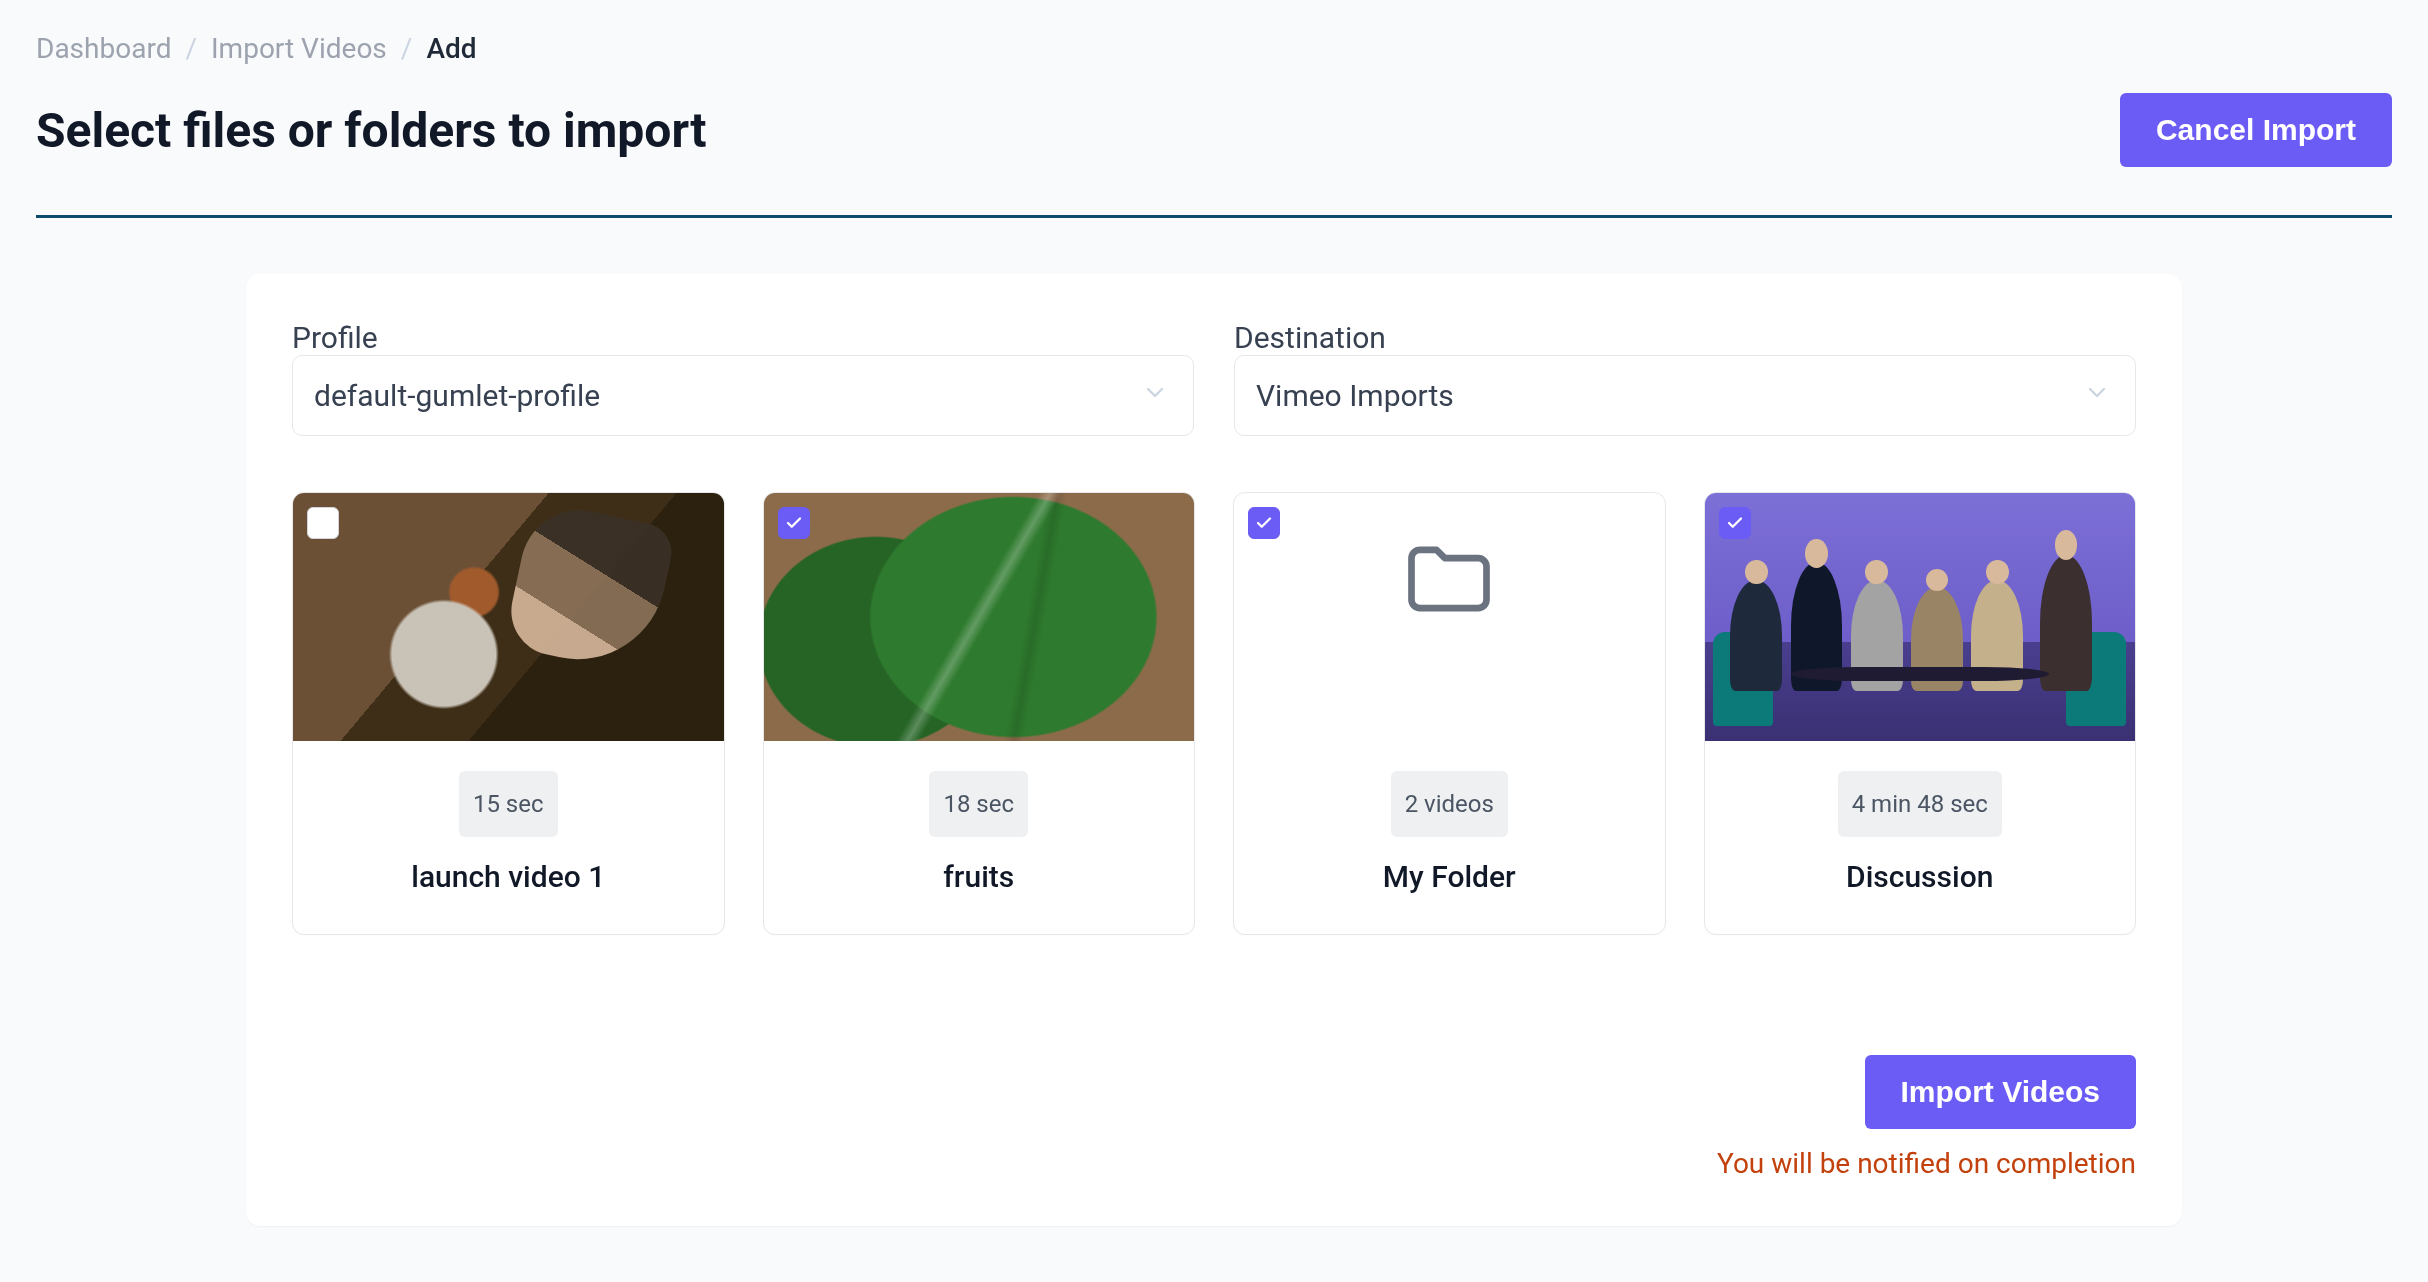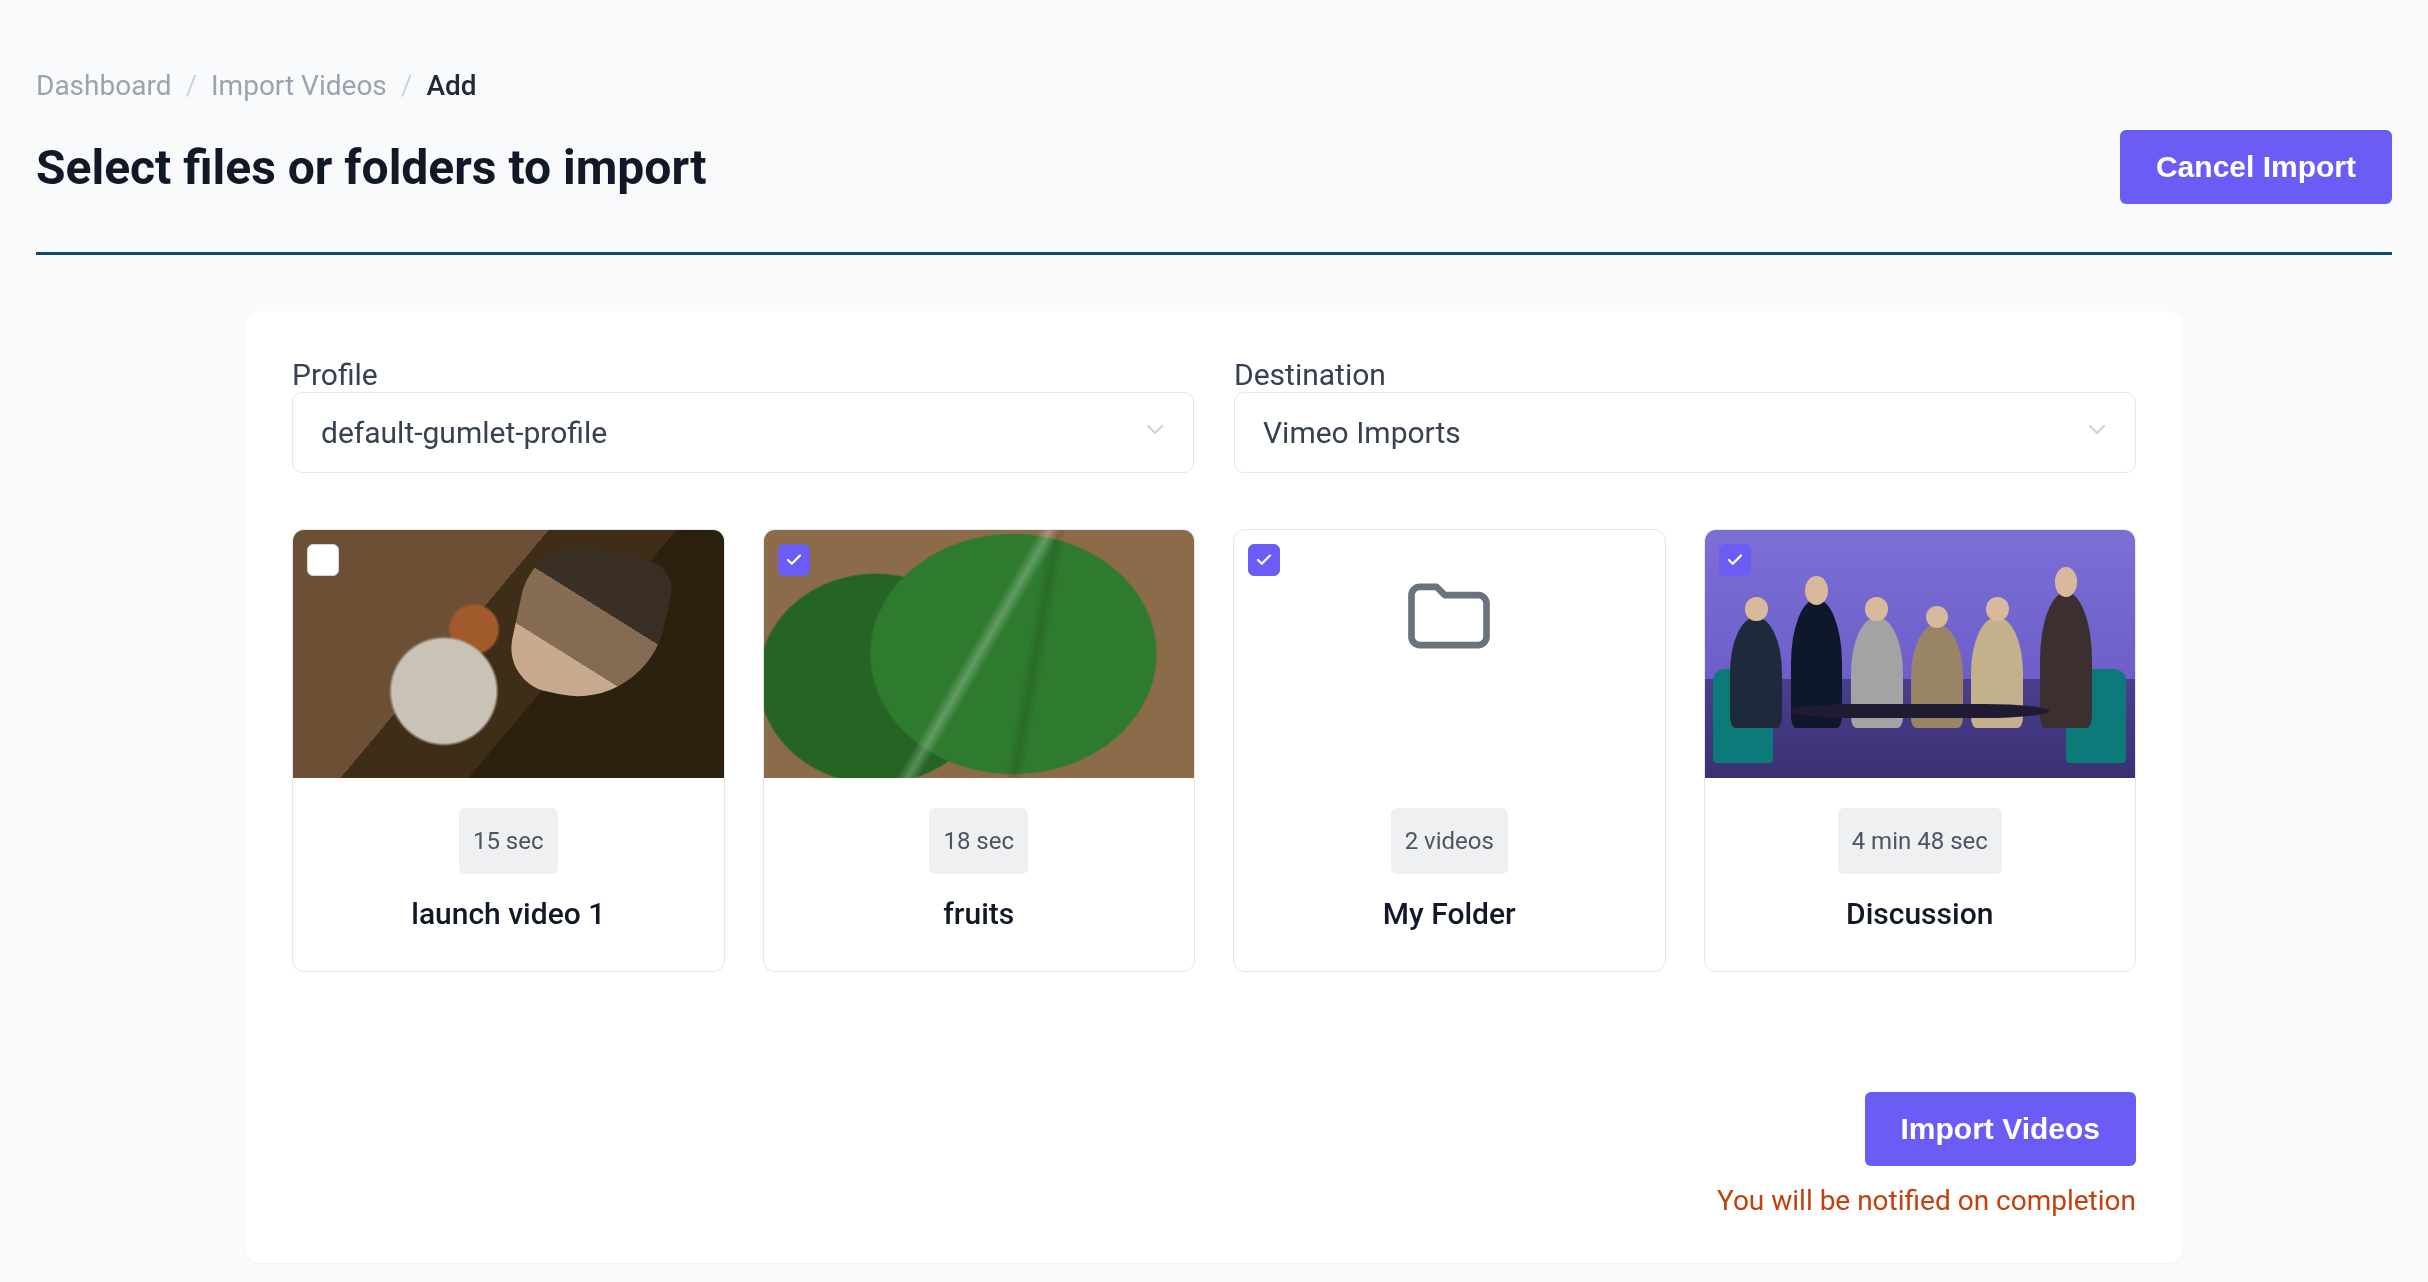--- a/index.html
+++ b/index.html
@@ -14,21 +14,20 @@
   .container {
     padding: 32px 36px;
   }
   .breadcrumb {
     display: flex;
     align-items: center;
     gap: 14px;
     font-size: 28px;
     color: #9ca3af;
     margin-bottom: 28px;
-    margin-top: 37px;
   }
   .breadcrumb .crumb { color: #9ca3af; cursor: pointer; }
   .breadcrumb .crumb.active { color: #1f2937; font-weight: 500; }
   .breadcrumb .sep { color: #cbd5e1; }
   .header-row {
     display: flex;
     justify-content: space-between;
     align-items: center;
     border-bottom: 3px solid #0c4a6e;
     padding-bottom: 48px;
@@ -63,21 +62,21 @@
   }
   .form-group label {
     display: block;
     font-size: 30px;
     color: #374151;
   }
   .select {
     position: relative;
     border: 1px solid #e5e7eb;
     border-radius: 10px;
-    padding: 22px 56px 22px 28px;
+    padding: 22px 56px 22px 21px;
     font-size: 30px;
     color: #374151;
     cursor: pointer;
     background: #fff;
   }
   .select .chev {
     position: absolute;
     right: 24px;
     top: 50%;
     transform: translateY(-50%);

